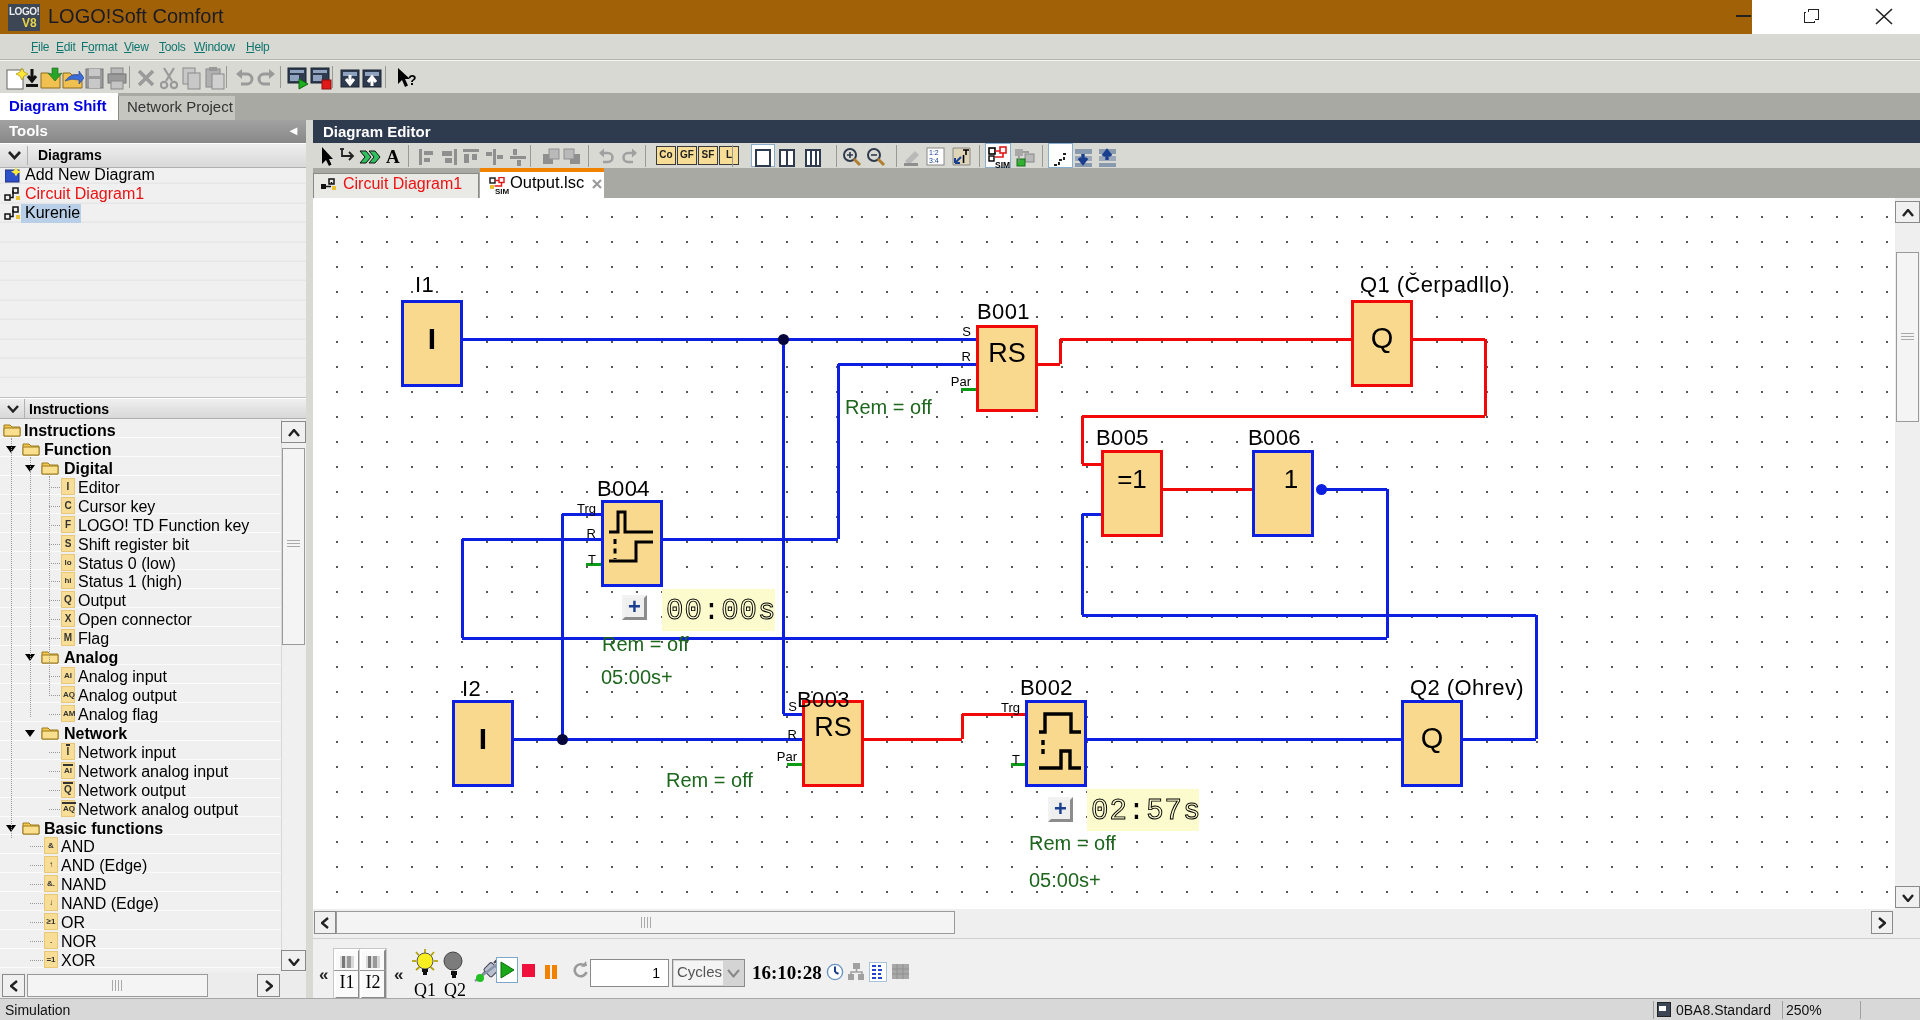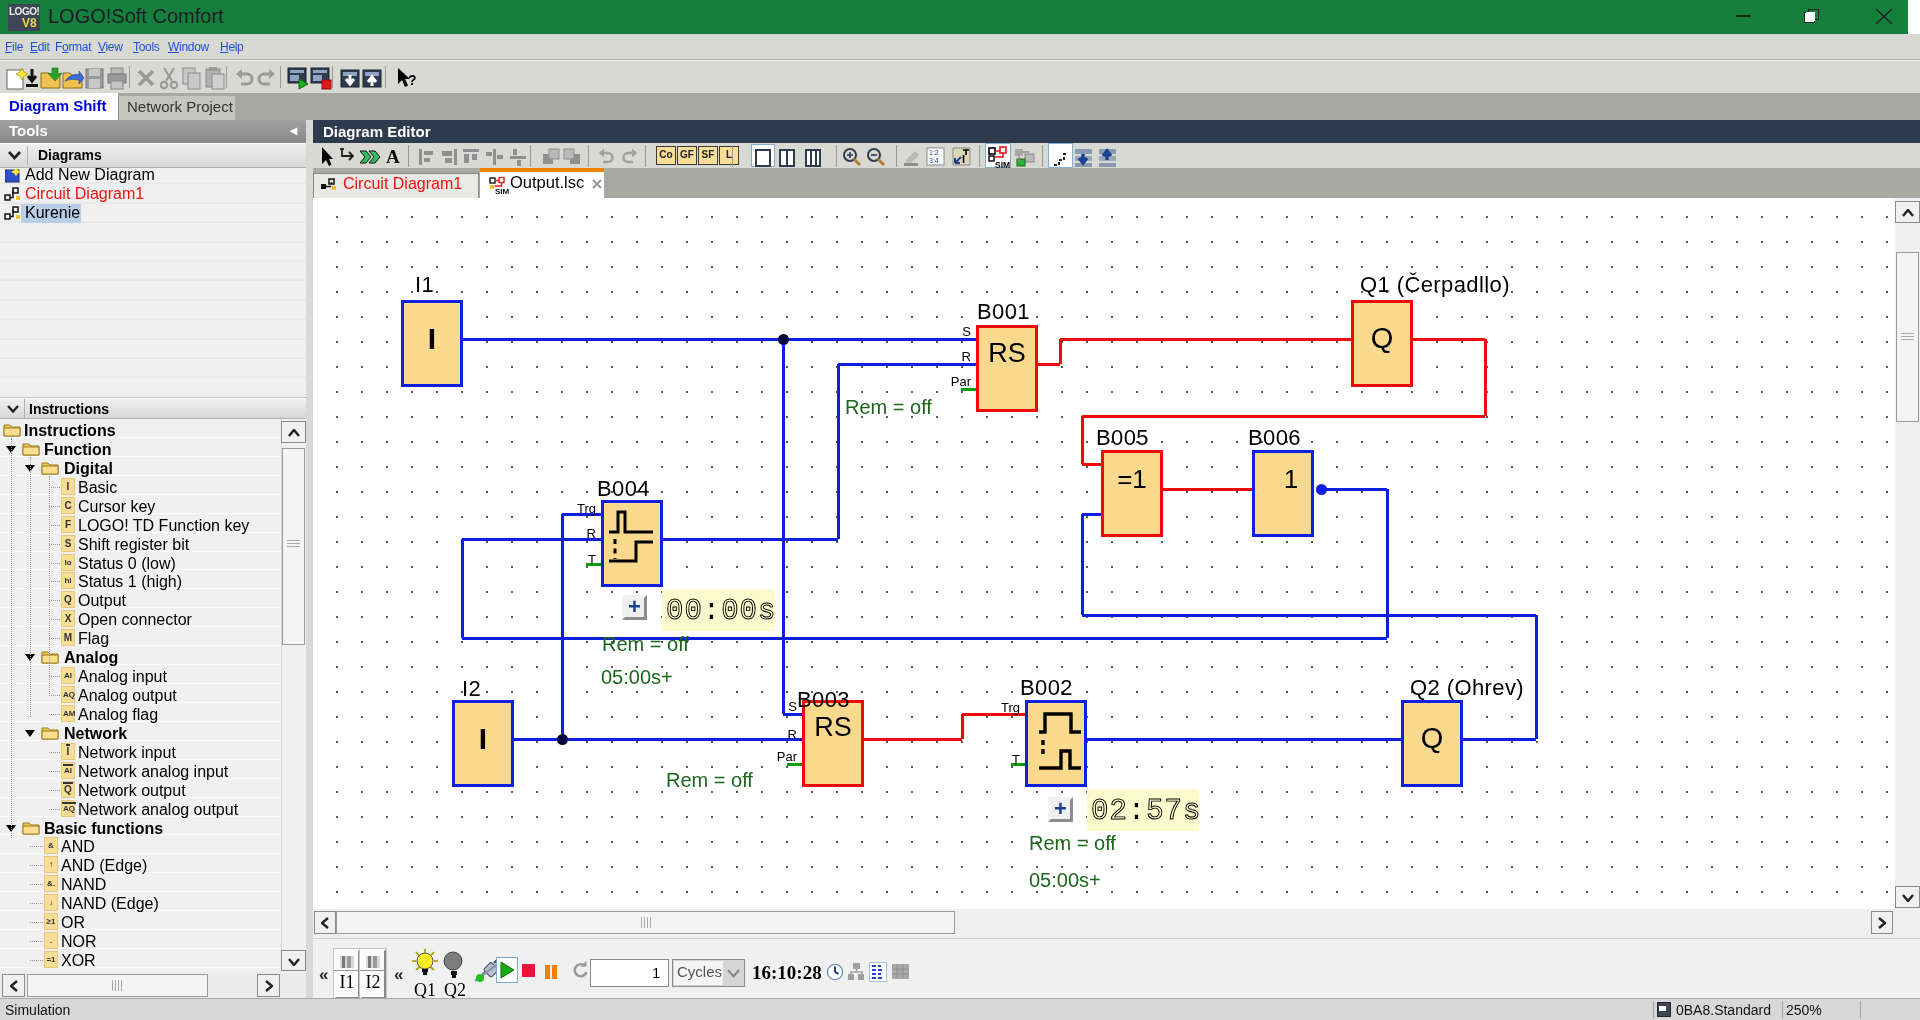--- a/index.html
+++ b/index.html
@@ -1,22 +1,22 @@
 <!DOCTYPE html>
 <html><head>
 <meta charset="utf-8">
 <style>
   * { margin:0; padding:0; box-sizing:border-box; }
   html,body { width:1920px; height:1020px; overflow:hidden; }
   body { font-family:"Liberation Sans", sans-serif; position:relative; background:#fff; }
   .abs { position:absolute; }
   
-  #titlebar { left:0; top:0; width:1908px; height:34px; background:#15803d; }
+  #titlebar { left:0; top:0; width:1752px; height:34px; background:#a16207; }
   #menubar { left:0; top:34px; width:1920px; height:26px; background:#d9d9d4; border-bottom:1px solid #b4b4ae; }
-  .mitem { position:absolute; top:6px; font-size:12px; color:#1d4ed8; letter-spacing:-0.3px; }
+  .mitem { position:absolute; top:6px; font-size:12px; color:#0f766e; letter-spacing:-0.3px;margin-left:26px; }
   .mitem u { text-decoration:underline; }
   #toolbar { left:0; top:60px; width:1920px; height:33px; background:#d9d9d4; border-top:1px solid #f4f4f0; }
   .tsep { position:absolute; top:5px; width:1px; height:22px; background:#9a9a94; }
   #modetabs { left:0; top:93px; width:1920px; height:27px; background:#a9a9a4; }
   #tab-dm { left:0; top:0; width:118px; height:27px; background:#fff; color:#0000e0; font-weight:bold; font-size:15px; padding:4px 0 0 9px; }
   #tab-np { left:118px; top:3px; width:117px; height:24px; background:#c6c6c0; color:#333; font-size:15px; padding:2px 0 0 8px; border-left:1px solid #8a8a84; white-space:nowrap; overflow:hidden; }
   
   #lpanel { left:0; top:120px; width:306px; height:878px; background:#f0f0f0; }
   #tools-hdr { left:0; top:0px; width:306px; height:23px; background:linear-gradient(#a2a2a2,#888888); color:#fff; font-weight:bold; font-size:15px; padding:2px 0 0 9px; }
   .sec-hdr { background:linear-gradient(#efefef,#d8d8d8); border-top:1px solid #fff; border-bottom:1px solid #b0b0b0; color:#111; font-weight:bold; font-size:14px; }
@@ -228,21 +228,21 @@
       <div class="exp" style="left:25px;"></div>
       <svg class="fold" style="left:41px;" width="18" height="15">
         <path d="M1,3 h6 l2,2 h8 v9 h-16 z" fill="#f3c64e" stroke="#9a7a1f"></path>
         <path d="M1,6 h16 v8 h-16 z" fill="#fadf8e" stroke="#9a7a1f"></path>
       </svg>
       <div class="txt btxt" style="left:64px;">Digital</div>
     </div>
 <div class="trow" style="top:357.79px;">
       <div style="position:absolute;left:49px;top:9px;width:11px;height:1px;border-top:1px dotted #999;"></div>
       <div class="licon" style="left:61px;font-size:10px;"><span style="padding:0 1px;">I</span></div>
-      <div class="txt" style="left:78px;">Basic</div>
+      <div class="txt" style="left:78px;">Editor</div>
     </div>
 <div class="trow" style="top:376.72px;">
       <div style="position:absolute;left:49px;top:9px;width:11px;height:1px;border-top:1px dotted #999;"></div>
       <div class="licon" style="left:61px;font-size:10px;"><span style="padding:0 1px;">C</span></div>
       <div class="txt" style="left:78px;">Cursor key</div>
     </div>
 <div class="trow" style="top:395.65px;">
       <div style="position:absolute;left:49px;top:9px;width:11px;height:1px;border-top:1px dotted #999;"></div>
       <div class="licon" style="left:61px;font-size:10px;"><span style="padding:0 1px;">F</span></div>
       <div class="txt" style="left:78px;">LOGO! TD Function key</div>

